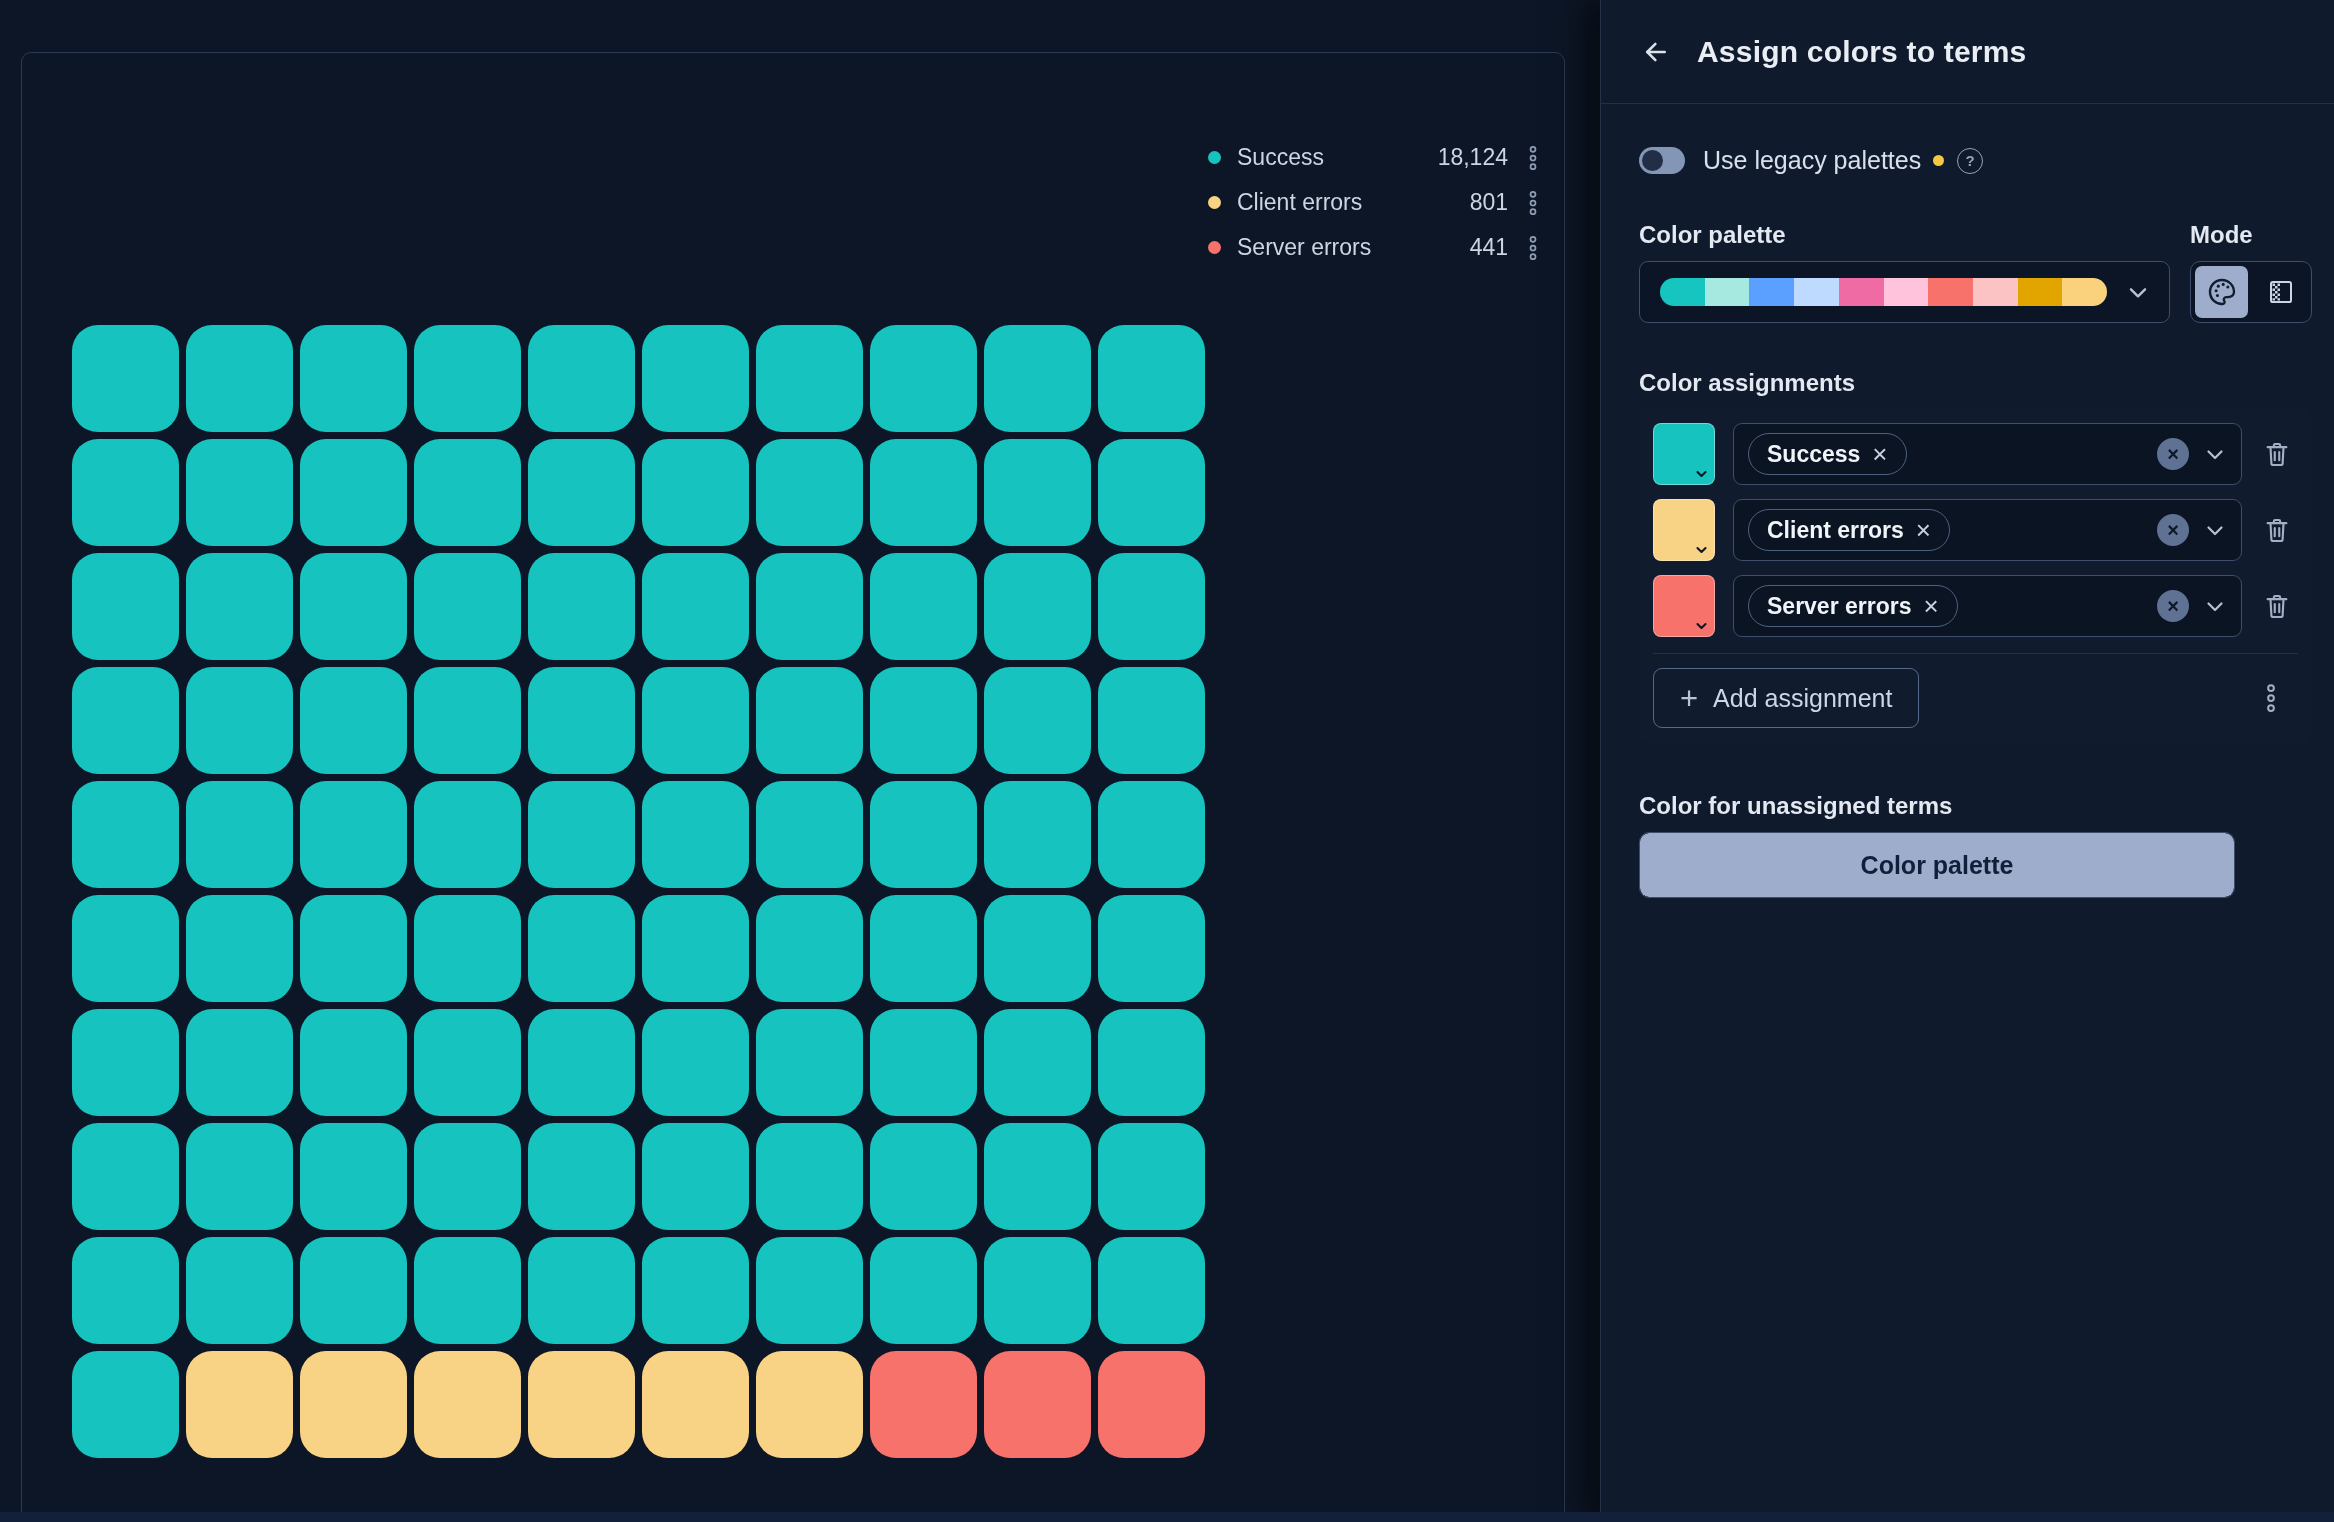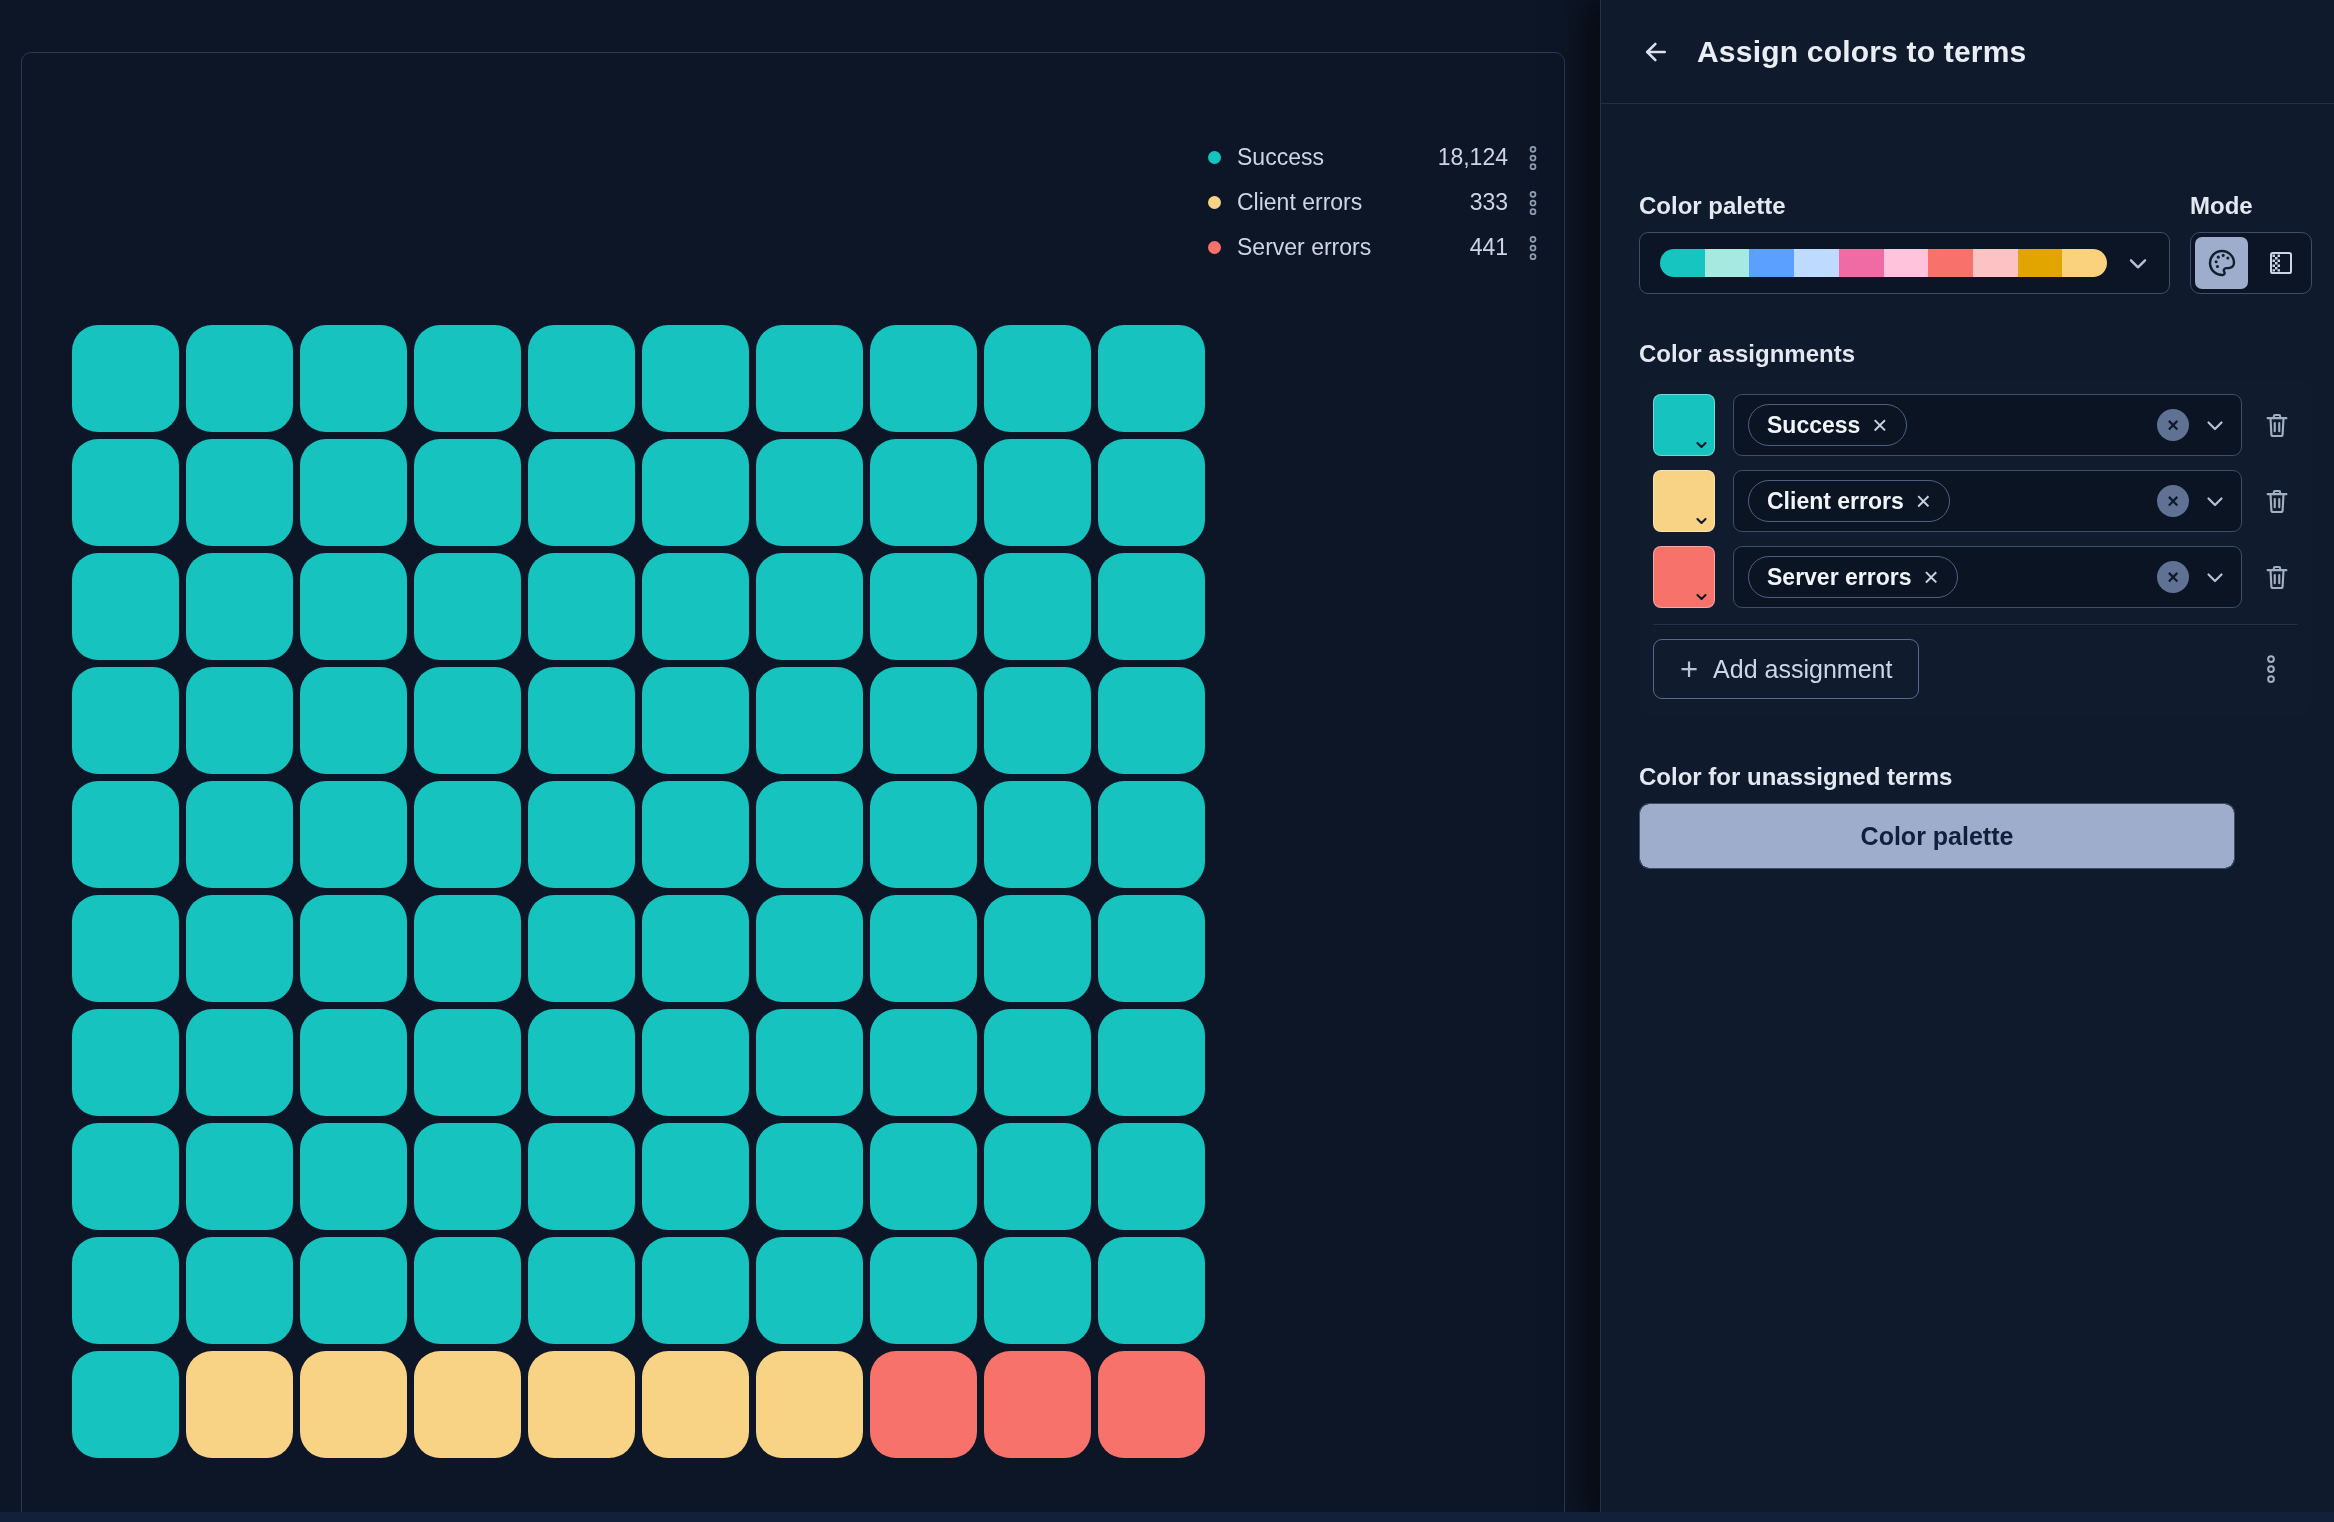--- a/index.html
+++ b/index.html
@@ -136,21 +136,21 @@
         <svg width="18" height="26" viewBox="0 0 12 24" fill="none" stroke="currentColor" stroke-width="1.6">
             <circle cx="6" cy="4" r="2.3"></circle>
             <circle cx="6" cy="12" r="2.3"></circle>
             <circle cx="6" cy="20" r="2.3"></circle>
           </svg>
       </span>
     </div>
     <div class="legend-row">
       <span class="legend-dot" style="background: rgb(248, 211, 133);"></span>
       <span class="legend-label">Client errors</span>
-      <span class="legend-value">333</span>
+      <span class="legend-value">801</span>
       <span class="legend-action">
         <svg width="18" height="26" viewBox="0 0 12 24" fill="none" stroke="currentColor" stroke-width="1.6">
             <circle cx="6" cy="4" r="2.3"></circle>
             <circle cx="6" cy="12" r="2.3"></circle>
             <circle cx="6" cy="20" r="2.3"></circle>
           </svg>
       </span>
     </div>
     <div class="legend-row">
       <span class="legend-dot" style="background: rgb(246, 114, 107);"></span>
@@ -277,20 +277,28 @@
       <svg width="30" height="30" viewBox="0 0 24 24" fill="none" stroke="currentColor" stroke-width="2" stroke-linecap="round" stroke-linejoin="round">
           <path d="M19 12H5"></path>
           <path d="M11.5 18.5 5 12l6.5-6.5"></path>
         </svg>
     </span>
     <span class="flyout-title">Assign colors to terms</span>
   </div>
 
   <div class="flyout-body">
 
+    <div class="toggle-row">
+      <span class="switch">
+          <span class="switch-knob"></span>
+        </span>
+      <span class="toggle-label">Use legacy palettes</span>
+      <span class="unsaved-dot" style="background: rgb(245, 201, 63);"></span>
+      <span class="help-icon">?</span>
+    </div>
 
     <div class="labels-row">
       <span class="section-label">Color palette</span>
       <span class="section-label mode-label">Mode</span>
     </div>
 
     <div class="palette-row">
       <div class="palette-select">
         <div class="palette-strip" id="palette-strip">
             <div class="pal-seg" style="background: rgb(22, 197, 192);"></div>

